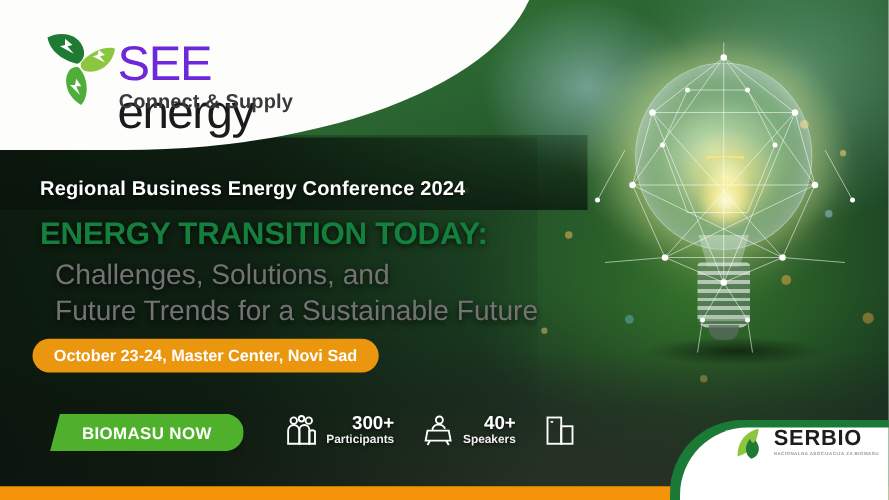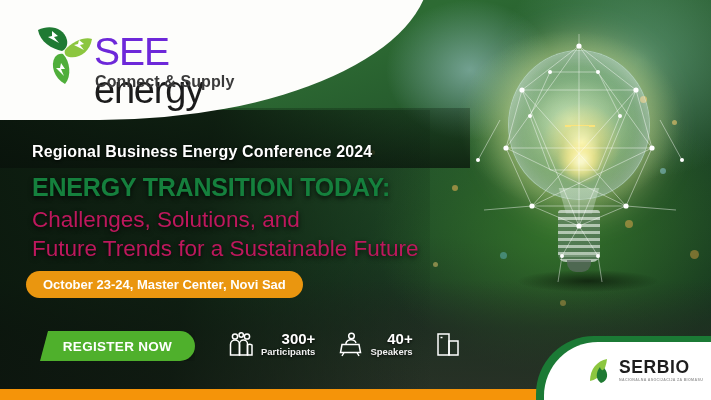--- a/index.html
+++ b/index.html
@@ -108,22 +108,22 @@
     position:absolute; left:32px; top:143px;
     font-size:16px; font-weight:bold; color:#ffffff; letter-spacing:.15px;
     text-shadow:0 1px 3px rgba(0,0,0,.85);
   }
   .h1 {
     position:absolute; left:32px; top:173px;
     font-size:25px; font-weight:bold; color:#15803d; letter-spacing:-.2px;
     text-shadow:0 2px 5px rgba(0,0,0,.8);
   }
   .h2 {
-    position:absolute; left:32px; top:205px;
-    font-size:22.5px; font-weight:normal; color:#be185d; line-height:1.30;
+    position:absolute; left:44px; top:205px;
+    font-size:22.5px; font-weight:normal; color:#737373; line-height:1.30;
     text-shadow:0 2px 5px rgba(0,0,0,.8);
   }
 
   
   .date-pill {
     position:absolute; left:26px; top:271px; height:27px;
     display:flex; align-items:center; padding:0 17px;
     background:#ea960f; border-radius:14px;
     font-size:13px; font-weight:bold; color:#ffffff; white-space:nowrap;
   }
@@ -150,21 +150,21 @@
   .bottom-bar { position:absolute; left:0; bottom:0; width:711px; height:11px; background:#f59409; }
 
   
   .serbio-green {
     position:absolute; right:0; bottom:0; width:175px; height:64px;
     background:#1b7a35; border-top-left-radius:58px;
   }
   .serbio-panel {
     position:absolute; right:0; bottom:0; width:167px; height:58px;
     background:#ffffff; border-top-left-radius:54px;
-    display:flex; align-items:center; gap:6px; padding-left:44px;
+    display:flex; align-items:flex-start; gap:6px; padding-left:44px;
   }
   .serbio-mark { width:25px; height:27px; flex:none; }
   .serbio-txt { line-height:1; }
   .serbio-name { font-size:17.5px; font-weight:bold; color:#1d1d1d; letter-spacing:.6px; }
   .serbio-tag {
     font-size:3.6px; font-weight:bold; color:#9a9a9a; letter-spacing:.35px;
     margin-top:2px; white-space:nowrap;
   }
 </style>
 </head>
@@ -251,21 +251,21 @@
 
   <div class="kicker">Regional Business Energy Conference 2024</div>
   <div class="h1">ENERGY TRANSITION TODAY:</div>
   <div class="h2">
     <div>Challenges, Solutions, and</div>
     <div>Future Trends for a Sustainable Future</div>
   </div>
 
   <div class="date-pill">October 23-24, Master Center, Novi Sad</div>
 
-  <div class="cta">REGISTER NOW</div>
+  <div class="cta">BIOMASU NOW</div>
 
   <div class="stats">
 
     <div class="stat">
       <svg class="stat-ico" viewBox="0 0 26 26">
         <g fill="none" stroke="#ffffff" stroke-width="1.5">
           <circle cx="7" cy="5.5" r="2.6"></circle>
             <circle cx="13.2" cy="4" r="2.2"></circle>
             <circle cx="19" cy="5.5" r="2.6"></circle>
           <path d="M2.5 24 V13.5 a4.5 4.5 0 0 1 9 0 V24 Z"></path>

